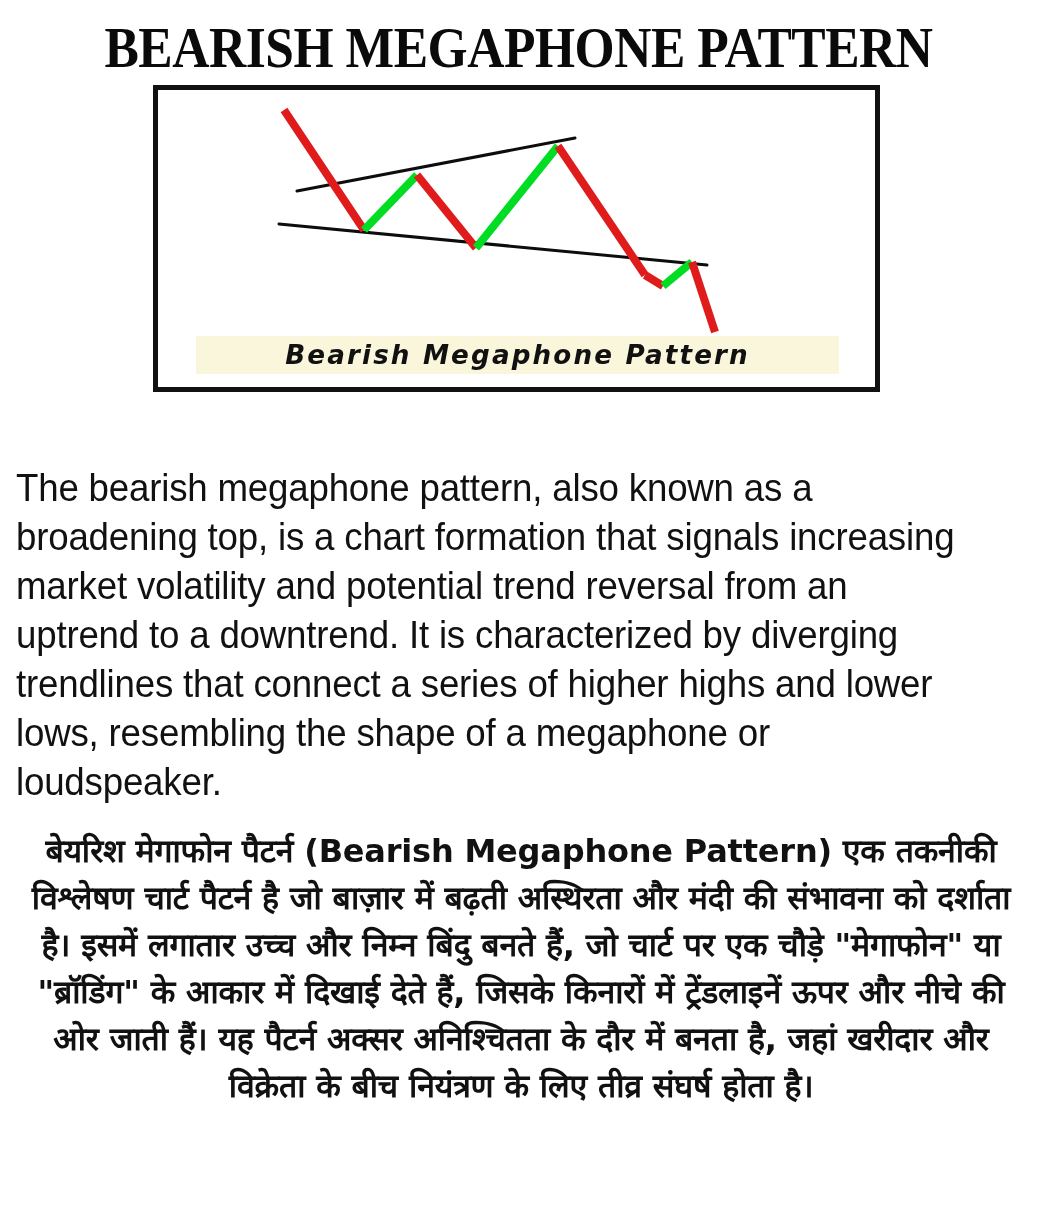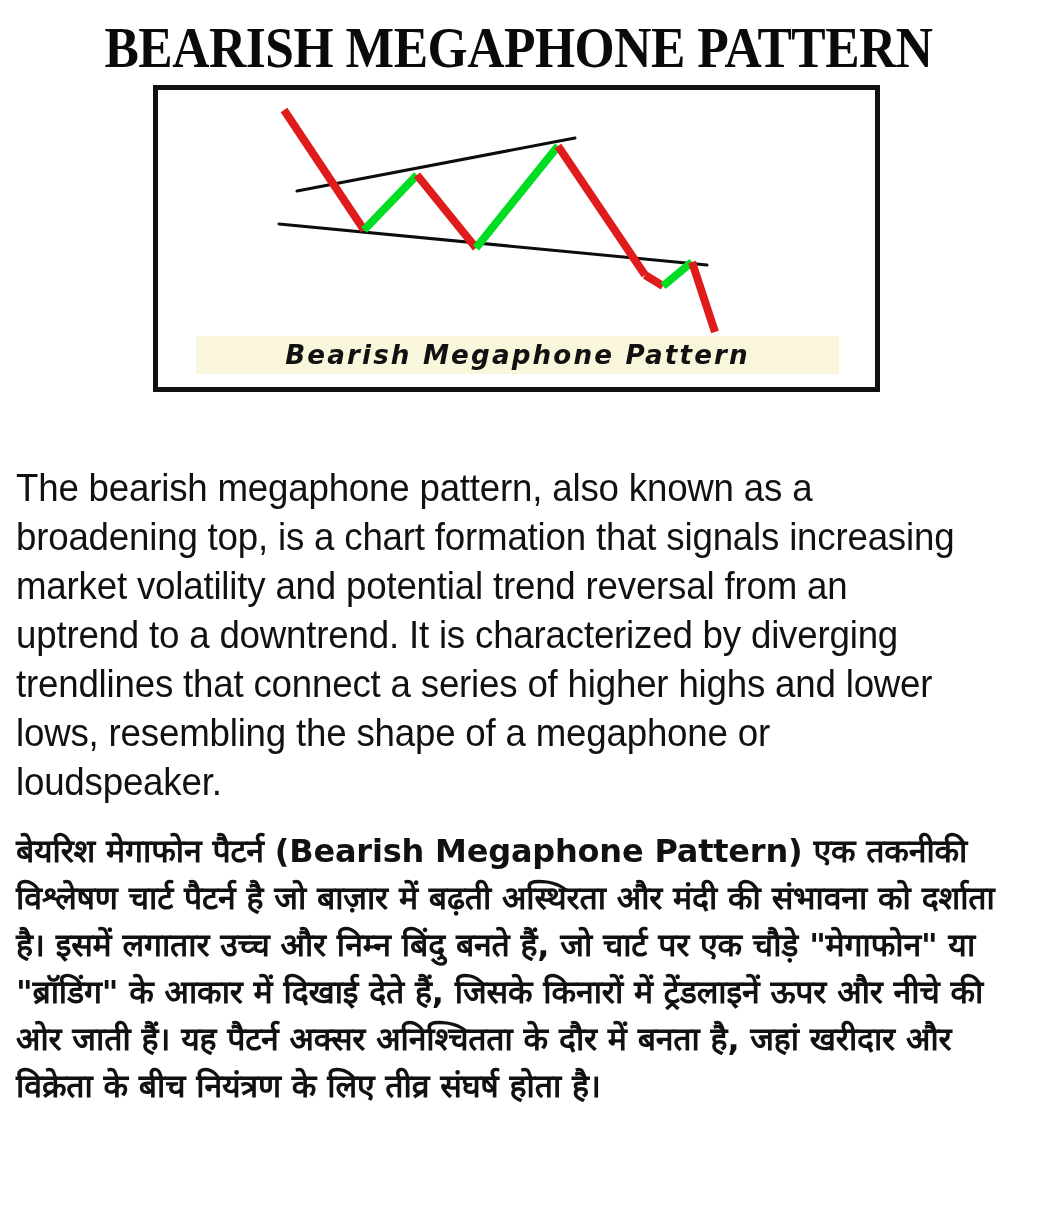--- a/index.html
+++ b/index.html
@@ -102,20 +102,21 @@
     position: absolute;
     left: 16px;
     top: 796px;
     width: 1010px;
     font-family: "DejaVu Sans", sans-serif;
     font-weight: 600;
     font-size: 32px;
     line-height: 47px;
     letter-spacing: -0.2px;
     color: #111111;
+    text-align: center;
   }
 </style>
 </head>
 <body>
 
 <div class="page-title">BEARISH MEGAPHONE PATTERN</div>
 
 <div class="figure">
   <div class="figure-inner">
 

